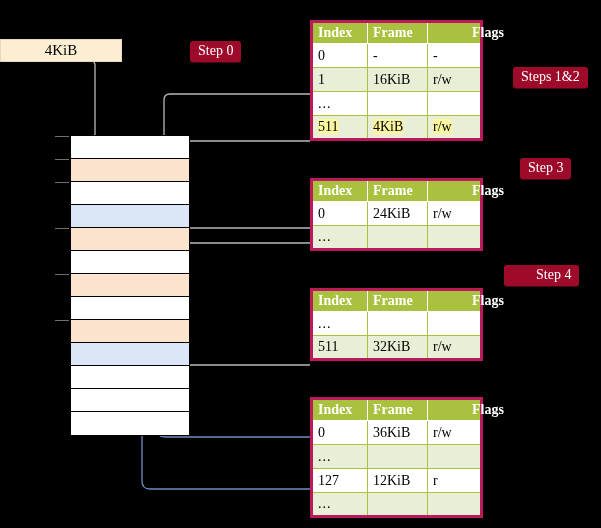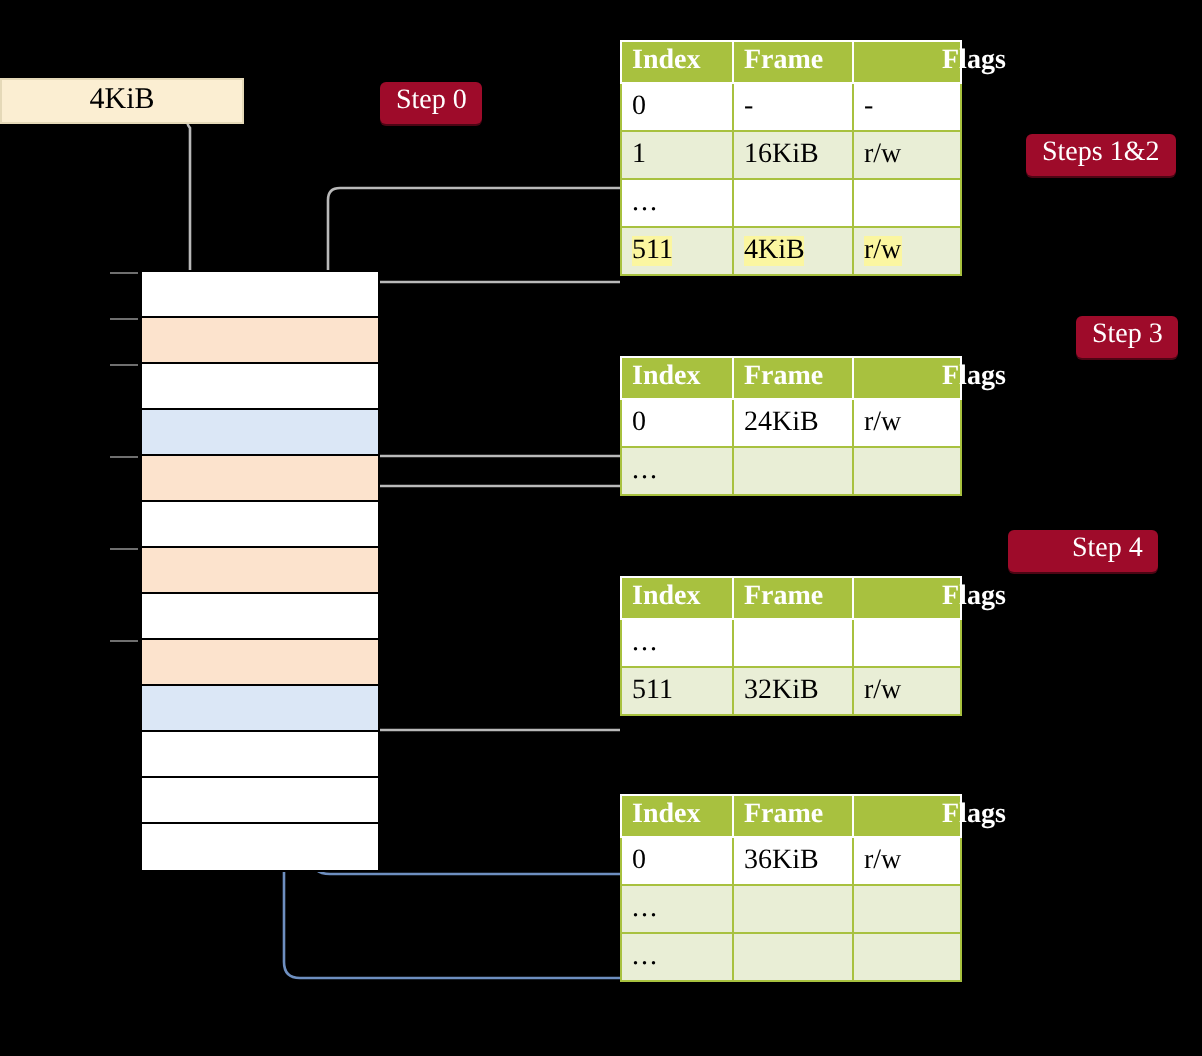--- a/index.html
+++ b/index.html
@@ -61,21 +61,21 @@
     width:14px;
     height:0;
     border-top:1px solid #6f6f6f;
   }
 
   
   .ptable{
     position:absolute;
     width:170px;
     border-collapse:collapse;
-    border:1px solid #be185d;
+    border:3px solid #be185d;
     background:#fff;
     font-size:14px;
     table-layout:fixed;
   }
   .ptable th{
     background:#a8c13f;
     color:#fff;
     font-weight:bold;
     text-align:left;
     padding:2px 5px;
@@ -142,21 +142,21 @@
       <path d="M310,437 L165,437 Q156,437 156,429 L156,335" marker-end="url(#bu)"></path>
 
       <path d="M310,489 L150,489 Q142,489 142,481 L142,213" marker-end="url(#bu)"></path>
     </g>
   </svg>
 
   <div class="vabox" style="left:0px;top:39px;width:120px;">4KiB</div>
 
   <div class="badge" style="left:190px;top:41px;">Step 0</div>
   <div class="badge" style="left:513px;top:19px;margin-top:48px;">Steps 1&amp;2</div>
-  <div class="badge" style="left:538px;top:158px;">Step 3</div>
+  <div class="badge" style="left:520px;top:158px;">Step 3</div>
   <div class="badge" style="left:504px;top:265px;padding-left:32px;">Step 4</div>
 
   <div class="memcol" id="memcol" style="top:135px;">
       <span class="tick" style="top: 0px;"></span>
       <div class="memrow"></div>
       <span class="tick" style="top: 23px;"></span>
       <div class="memrow orange"></div>
       <span class="tick" style="top: 46px;"></span>
       <div class="memrow"></div>
       <div class="memrow blue"></div>
@@ -259,20 +259,25 @@
         <tr>
           <td class="c0">0</td>
           <td class="c1">36KiB</td>
           <td class="c2">r/w</td>
         </tr>
         <tr class="alt">
           <td class="c0"><span class="ell">...</span></td>
           <td class="c1"></td>
           <td class="c2"></td>
         </tr>
+        <tr>
+          <td class="c0">127</td>
+          <td class="c1">12KiB</td>
+          <td class="c2">r</td>
+        </tr>
         <tr class="alt">
           <td class="c0"><span class="ell">...</span></td>
           <td class="c1"></td>
           <td class="c2"></td>
         </tr>
       </tbody>
     </table>
 
 </div>
 

